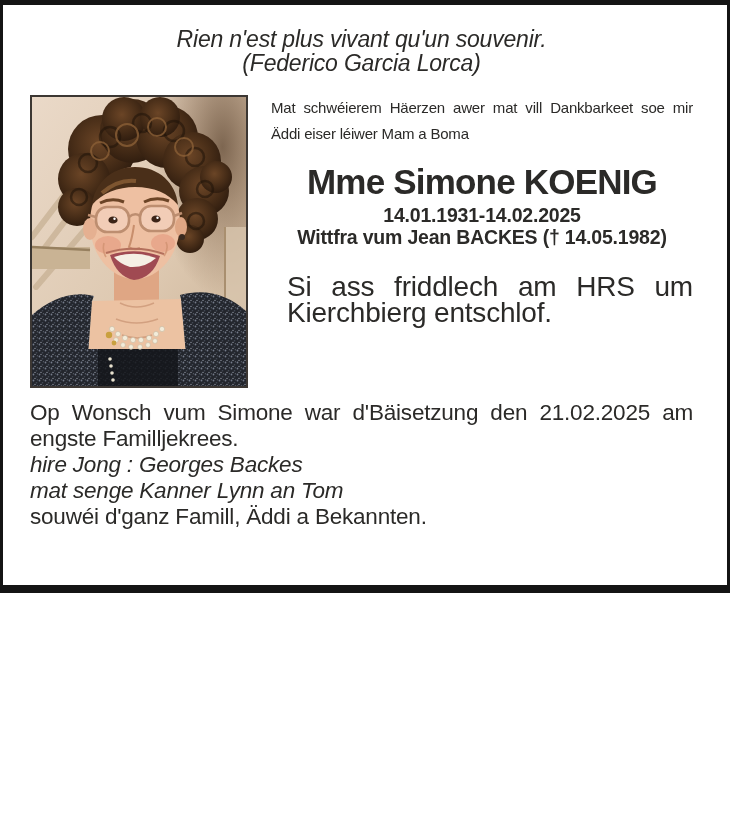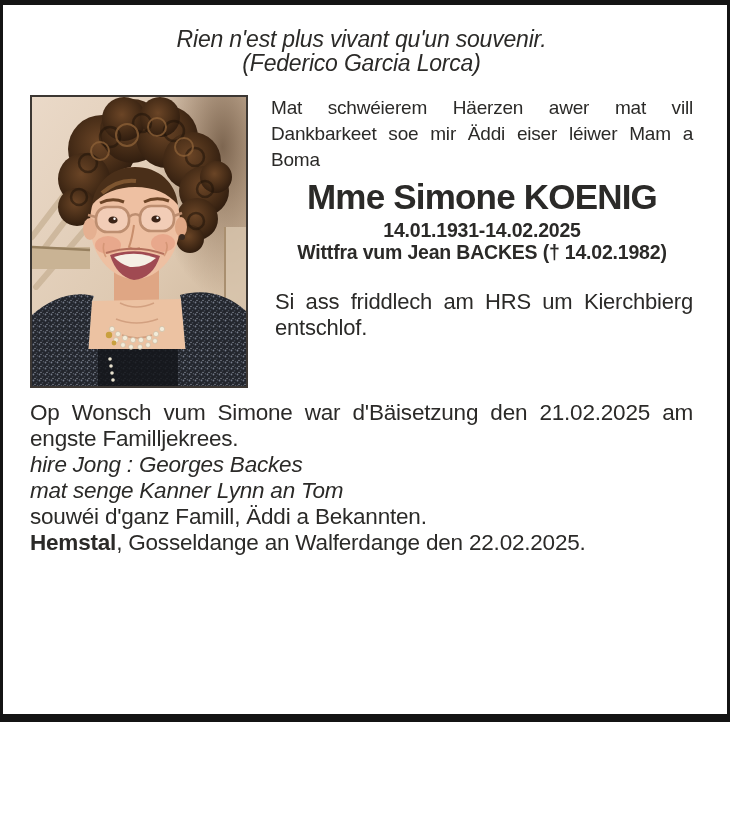--- a/index.html
+++ b/index.html
@@ -3,21 +3,21 @@
 <meta charset="utf-8">
 <style>
   :root{
     --text:#2b2a28;
     --frame:#141414;
     --photo-border:#3c3733;
   }
   html,body{margin:0;padding:0;background:#fff;}
   .page{
     position:relative;
-    width:730px;height:722px;
+    width:730px;height:593px;
     box-sizing:border-box;
     background:#fff;
     border:solid var(--frame);
     border-width:5px 3px 8px 3px;
     padding:20px 34px 0 27px;
     font-family:"Liberation Sans","DejaVu Sans",sans-serif;
     color:var(--text);
     overflow:hidden;
   }
   .quote{
@@ -32,45 +32,45 @@
   .photo-frame{
     flex:none;
     width:214px;height:289px;
     border:2px solid var(--photo-border);
     background:#e7d8c6;
   }
   .photo-frame svg{display:block;width:214px;height:289px;}
   .right-col{flex:1;min-width:0;}
   .intro{
     margin:0;
-    font-size:19px;
+    font-size:15px;
     line-height:26px;
     text-align:justify;
     letter-spacing:-0.2px;
   }
   .name{
-    margin:4px 0 0 0;
+    margin:15px 0 0 0;
     font-size:35px;
     line-height:40px;
     font-weight:700;
     text-align:center;
     letter-spacing:-0.8px;
     white-space:nowrap;
   }
   .dates{
     margin-top:2px;
     text-align:center;
     font-weight:700;
     font-size:19.5px;
     line-height:22px;
     letter-spacing:-0.2px;
   }
   .death{
-    margin:26px 0 0 4px;
-    font-size:22px;
+    margin:26px 0 0 16px;
+    font-size:28px;
     line-height:26px;
     text-align:justify;
     letter-spacing:-0.2px;
   }
   .body-text{
     margin-top:12px;
     font-size:22.5px;
     line-height:26px;
     letter-spacing:-0.2px;
   }
@@ -246,29 +246,28 @@
             <circle cx="81" cy="283" r="1.8"></circle>
         </g>
       </svg>
     </div>
 
     <div class="right-col">
       <p class="intro">Mat schwéierem Häerzen awer mat vill Dankbarkeet soe mir Äddi eiser léiwer Mam a Boma</p>
       <h1 class="name">Mme Simone KOENIG</h1>
       <div class="dates">
         <div>14.01.1931-14.02.2025</div>
-        <div>Wittfra vum Jean BACKES († 14.02.1982)</div>
+        <div>Wittfra vum Jean BACKES († 14.05.1982)</div>
       </div>
       <p class="death">Si ass friddlech am HRS um Kierchbierg entschlof.</p>
     </div>
   </div>
 
   <div class="body-text">
     <p class="p-funeral">Op Wonsch vum Simone war d'Bäisetzung den 21.02.2025 am engste Familljekrees.</p>
     <p class="p-mourners">
       <span>hire Jong : Georges Backes</span><br>
       <span>mat senge Kanner Lynn an Tom</span>
     </p>
     <p class="p-family">souwéi d'ganz Famill, Äddi a Bekannten.</p>
-    <p class="p-places"><b>Hemstal</b><span>, Gosseldange an Walferdange den 22.02.2025.</span></p>
   </div>
 
 </div>
 
 </body></html>

